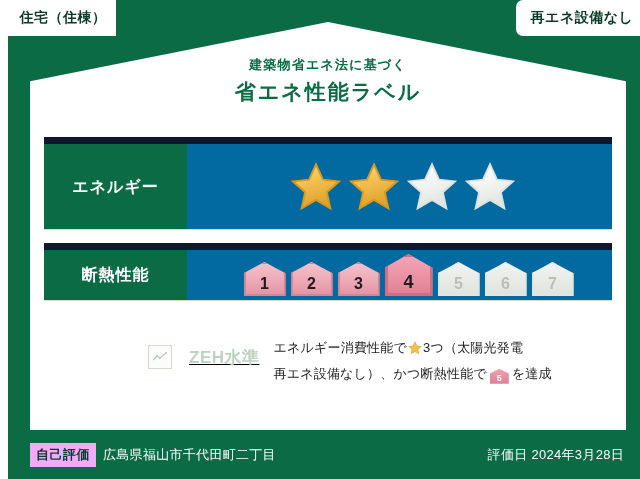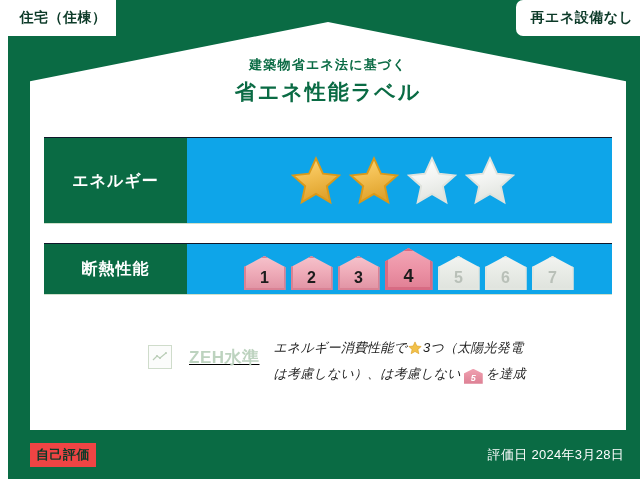--- a/index.html
+++ b/index.html
@@ -82,22 +82,22 @@
     letter-spacing: 2px;
   }
 
   
   .metric-row {
     position: absolute;
     left: 36px;
     width: 568px;
     display: flex;
     align-items: stretch;
-    background: #0ea5e9;
-    border-top: 1px solid #0f172a;
+    background: #0369a1;
+    border-top: 7px solid #0f172a;
     border-bottom: 1px solid #cfe0cb;
   }
   .metric-row.energy { top: 137px; height: 85px; }
   .metric-row.insulation { top: 243px; height: 50px; gap: 12px; }
 
   .metric-key {
     width: 143px;
     flex: 0 0 143px;
     background: #0a6b44;
     color: #ffffff;
@@ -193,21 +193,20 @@
     font-weight: bold;
     color: #bdd3bf;
     letter-spacing: 0.5px;
   }
   .zeh-desc {
     font-size: 13px;
     color: #1d1d1d;
     line-height: 1.75;
     letter-spacing: 0.2px;
     white-space: nowrap;
-    font-style: italic;
   }
   .inline-star { vertical-align: -3px; margin: 0 1px; }
   .inline-badge {
     display: inline-block;
     width: 19px;
     height: 15px;
     vertical-align: -3px;
     margin: 0 3px;
     clip-path: polygon(0% 32%, 50% 0%, 100% 32%, 100% 100%, 0% 100%);
     background: linear-gradient(180deg, #f0a1b1 0%, #dd8094 100%);
@@ -225,21 +224,21 @@
     bottom: 0;
     width: 640px;
     height: 49px;
     background: #0a6b44;
     display: flex;
     align-items: center;
     color: #ffffff;
   }
   .footer-badge {
     margin-left: 22px;
-    background: #ef4444;
+    background: #f0abfc;
     color: #0c3a28;
     font-weight: bold;
     font-size: 13px;
     padding: 3px 6px;
     letter-spacing: 0.5px;
   }
   .footer-address {
     margin-left: 7px;
     font-size: 13px;
     letter-spacing: 0.3px;
@@ -353,23 +352,24 @@
       </span>
       <span class="zeh-text">ZEH水準</span>
     </div>
     <div class="zeh-desc">
       <div>
         <span>エネルギー消費性能で</span><span class="inline-star"><svg width="14" height="14" viewBox="0 0 24 24" aria-hidden="true">
               <polygon points="12,1.6 15.2,8.6 22.6,9.4 17,14.4 18.6,21.8 12,18 5.4,21.8 7,14.4 1.4,9.4 8.8,8.6" fill="#f2c14a" stroke="#d99b19" stroke-width="1"></polygon>
             </svg></span><span>3つ（太陽光発電</span>
       </div>
       <div>
-        <span>は考慮しない）、は考慮しない</span><span class="inline-badge">5</span><span>を達成</span>
+        <span>再エネ設備なし）、かつ断熱性能で</span><span class="inline-badge">5</span><span>を達成</span>
       </div>
     </div>
   </div>
 
   <div class="footer">
     <span class="footer-badge">自己評価</span>
+    <span class="footer-address">広島県福山市千代田町二丁目</span>
     <span class="footer-date">評価日 2024年3月28日</span>
   </div>
 
 </div>
 
 </body></html>

